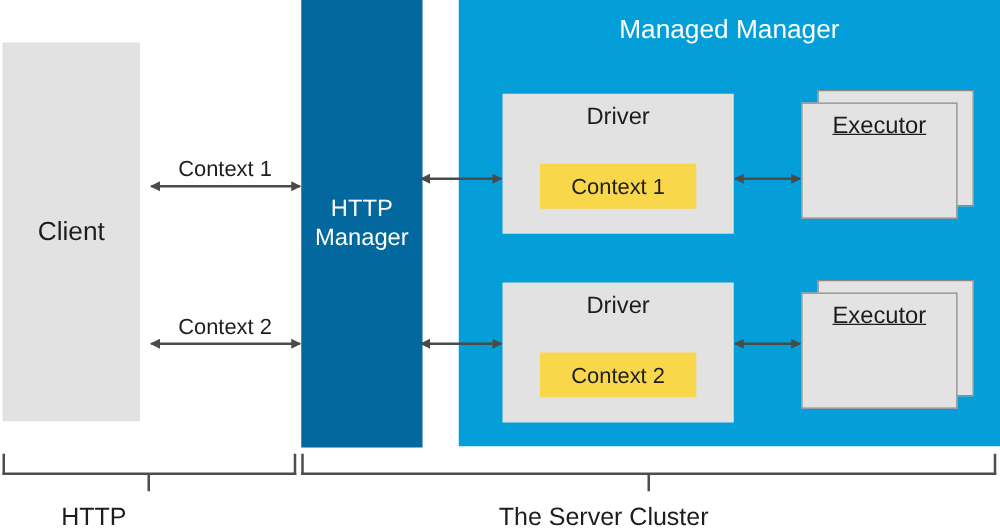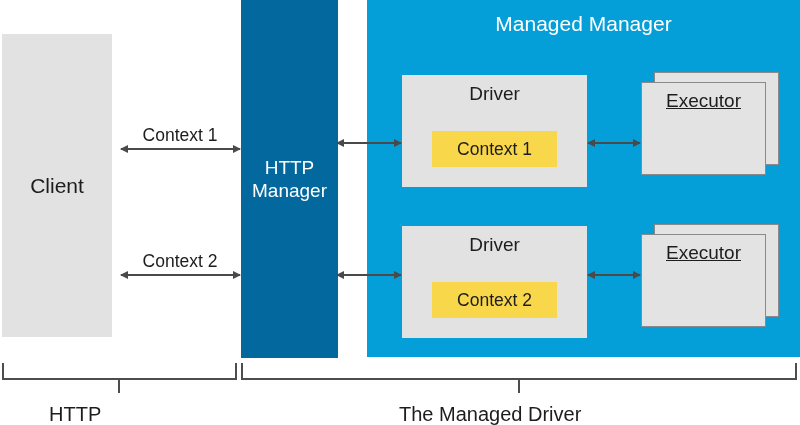--- a/index.html
+++ b/index.html
@@ -127,16 +127,16 @@
     <div class="brace-tick" style="left:235px;top:363px;height:17px;"></div>
     <div class="brace-tick" style="left:118px;top:380px;height:13px;"></div>
     <div class="brace-label" style="left:49px;top:403px;width:140px;">HTTP</div>
   </div>
 
   <div>
     <div class="brace-tick" style="left:241px;top:363px;height:17px;"></div>
     <div class="brace-line" style="left:241px;top:378px;width:556px;"></div>
     <div class="brace-tick" style="left:795px;top:363px;height:17px;"></div>
     <div class="brace-tick" style="left:518px;top:380px;height:13px;"></div>
-    <div class="brace-label" style="left:399px;top:403px;width:240px;">The Managed Driver</div>
+    <div class="brace-label" style="left:399px;top:403px;width:240px;">The Server Cluster</div>
   </div>
 
 </div>
 
 </body></html>

